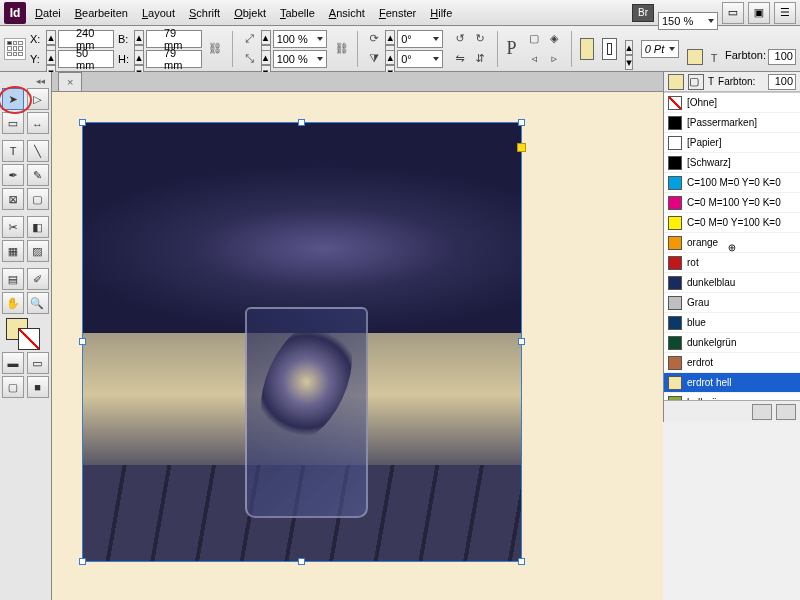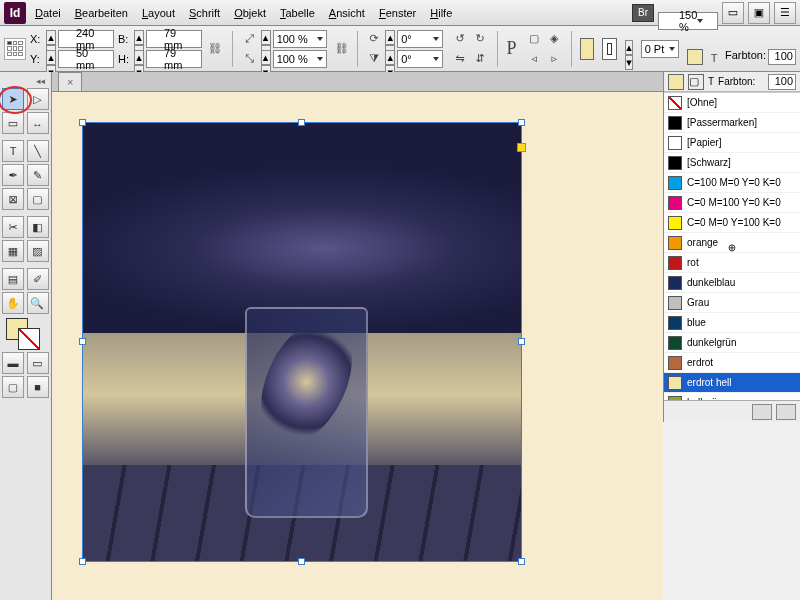--- a/index.html
+++ b/index.html
@@ -3,21 +3,21 @@
 <meta charset="utf-8">
 <style>
 * { box-sizing: border-box; margin: 0; padding: 0; font-family: Tahoma, sans-serif; font-size: 11px; }
 body { width: 800px; height: 600px; background: #f0f0f0; overflow: hidden; position: relative; }
 .menubar { display: flex; align-items: center; height: 26px; background: linear-gradient(#f4f4f4,#dedede); border-bottom: 1px solid #888; padding: 0 4px; gap: 2px; }
 .app-badge { width: 22px; height: 22px; background: #4b0a3b; color: #fff; display: flex; align-items: center; justify-content: center; font-weight: bold; font-size: 12px; border-radius: 2px; }
 .menu-item { padding: 3px 7px; text-decoration: underline; text-decoration-color: transparent; }
 .menu-item::first-letter { text-decoration: underline; }
 .menubar-right { margin-left: auto; display: flex; align-items: center; gap: 4px; }
 .br-badge { width: 22px; height: 18px; background: #555; color: #fff; display: flex; align-items: center; justify-content: center; font-size: 10px; border: 1px solid #333; }
-.zoom-field { width: 60px; height: 18px; background: #fff; border: 1px solid #888; display: flex; align-items: center; padding: 0 20px; justify-content: space-between; margin-top: 16px; }
+.zoom-field { width: 60px; height: 18px; background: #fff; border: 1px solid #888; display: flex; align-items: center; padding: 0 3px; justify-content: space-between; margin-top: 16px; }
 .dd-arrow { width: 0; height: 0; border-left: 3px solid transparent; border-right: 3px solid transparent; border-top: 4px solid #333; }
 .tb-btn { width: 22px; height: 22px; border: 1px solid #999; background: linear-gradient(#fafafa,#ddd); display: flex; align-items: center; justify-content: center; }
 .controlbar { height: 46px; background: linear-gradient(#f0f0f0,#e2e2e2); border-bottom: 1px solid #888; display: flex; align-items: center; padding: 2px 4px; gap: 8px; }
 .xy-group { display: flex; align-items: center; gap: 4px; }
 .ref-point { width: 22px; height: 22px; display: grid; grid-template-columns: repeat(3,1fr); grid-template-rows: repeat(3,1fr); gap: 1px; padding: 2px; border: 1px solid #aaa; background: #fff; }
 .ref-point div { background: #fff; border: 1px solid #888; }
 .ref-point .sel { background: #333; }
 .xy-col { display: flex; flex-direction: column; gap: 2px; }
 .xy-row { display: flex; align-items: center; gap: 2px; }
 .xy-label { width: 14px; }
@@ -26,21 +26,21 @@
 .stepper div { flex: 1; border: 1px solid #888; background: #eee; display: flex; align-items: center; justify-content: center; }
 .sep { width: 1px; height: 36px; background: #aaa; }
 .pct-col { display: flex; flex-direction: column; gap: 2px; }
 .pct-input { width: 54px; height: 18px; background: #fff; border: 1px solid #888; display: flex; align-items: center; justify-content: space-between; padding: 0 3px; }
 .angle-input { width: 46px; height: 18px; background: #fff; border: 1px solid #888; display: flex; align-items: center; justify-content: space-between; padding: 0 3px; }
 .small-ico { width: 18px; height: 18px; display: flex; align-items: center; justify-content: center; color: #444; }
 .icon-row { display: flex; gap: 2px; }
 .fill-swatch { width: 22px; height: 22px; border: 1px solid #666; background: #f2e6a8; }
 .stroke-swatch { width: 22px; height: 22px; border: 1px solid #666; background: #fff; position: relative; }
 .stroke-swatch::after { content: ""; position: absolute; top: 4px; left: 4px; right: 4px; bottom: 4px; border: 1px solid #333; }
-.pt-input { width: 56px; height: 18px; background: #fff; border: 1px solid #888; display: flex; align-items: center; justify-content: space-between; padding: 0 3px; }
+.pt-input { width: 56px; height: 18px; background: #fff; border: 1px solid #888; display: flex; align-items: center; justify-content: space-between; padding: 0 3px; font-style: italic; }
 .workspace { position: absolute; left: 52px; top: 72px; right: 137px; bottom: 0; background: #f7ecd0; }
 .tabbar { height: 20px; background: #c8c8c8; display: flex; align-items: flex-end; border-bottom: 1px solid #888; }
 .tab { background: #e6e6e6; border: 1px solid #888; border-bottom: none; padding: 3px 8px; display: flex; align-items: center; gap: 6px; margin-left: 6px; }
 .tab-close { cursor: pointer; color: #666; }
 .canvas { position: absolute; left: 30px; top: 50px; width: 440px; height: 440px; }
 .frame { position: absolute; inset: 0; border: 1px solid #3a7ed0; }
 .handle { position: absolute; width: 7px; height: 7px; background: #fff; border: 1px solid #3a7ed0; }
 .handle.tl { top: -4px; left: -4px; } .handle.tr { top: -4px; right: -4px; }
 .handle.bl { bottom: -4px; left: -4px; } .handle.br { bottom: -4px; right: -4px; }
 .handle.tm { top: -4px; left: 50%; margin-left: -4px; } .handle.bm { bottom: -4px; left: 50%; margin-left: -4px; }

